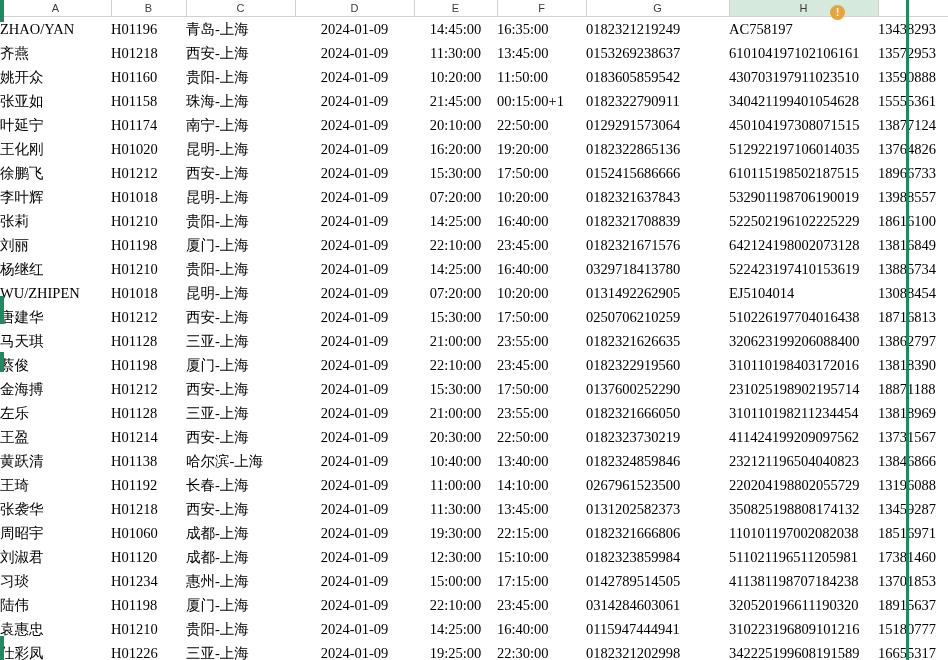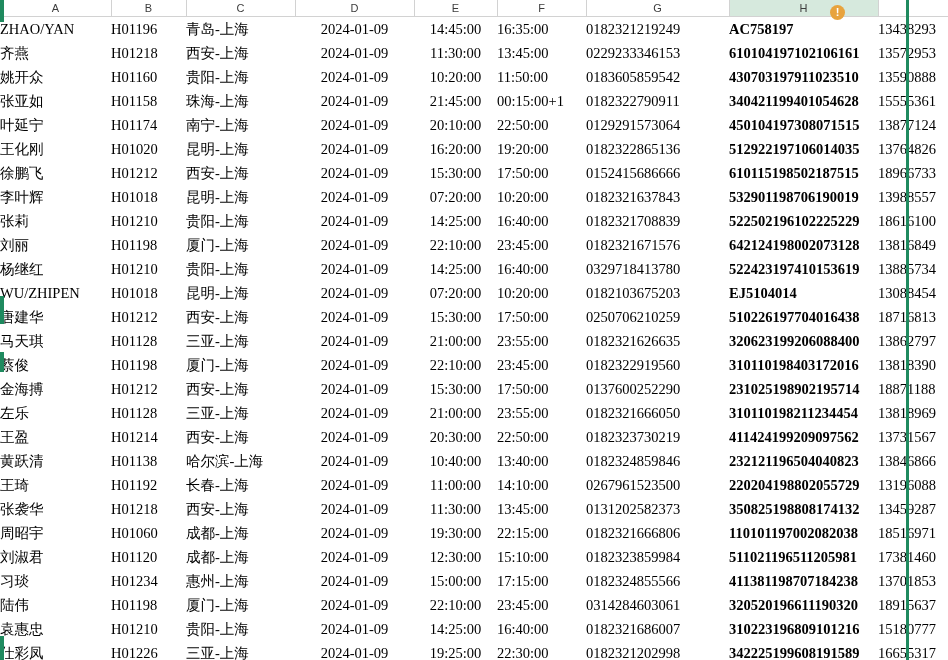--- a/index.html
+++ b/index.html
@@ -70,21 +70,21 @@
     padding-left: 3px;
     padding-right: 2px;
   }
   .c-name   { width: 110px; }
   .c-code   { width: 74px; }
   .c-route  { width: 108px; }
   .c-date   { width: 118px; }
   .c-t1     { width: 82px;  }
   .c-t2     { width: 88px;  }
   .c-id     { width: 142px; }
-  .c-doc    { width: 148px; font-weight: bold; }
+  .c-doc    { width: 148px; }
   .c-last   { width: 96px;  }
 
   .ctr { text-align: center; }
   .lft { text-align: left; }
 
   
   td.selcol {
     border-right: 2px solid #1f8a5f;
     border-left: 2px solid #1f8a5f;
     background: #ffffff;
@@ -144,21 +144,21 @@
           <td class="cell c-last lft">13438293</td>
         </tr>
         <tr>
           <td class="rowhdr">941</td>
           <td class="cell c-name lft">齐燕</td>
           <td class="cell c-code lft">H01218</td>
           <td class="cell c-route lft">西安-上海</td>
           <td class="cell c-date ctr">2024-01-09</td>
           <td class="cell c-t1 ctr">11:30:00</td>
           <td class="cell c-t2 lft">13:45:00</td>
-          <td class="cell c-id lft">0229233346153</td>
+          <td class="cell c-id lft">0153269238637</td>
           <td class="cell c-doc lft selcol">610104197102106161</td>
           <td class="cell c-last lft">13572953</td>
         </tr>
         <tr>
           <td class="rowhdr">942</td>
           <td class="cell c-name lft">姚开众</td>
           <td class="cell c-code lft">H01160</td>
           <td class="cell c-route lft">贵阳-上海</td>
           <td class="cell c-date ctr">2024-01-09</td>
           <td class="cell c-t1 ctr">10:20:00</td>
@@ -264,21 +264,21 @@
           <td class="cell c-last lft">13885734</td>
         </tr>
         <tr>
           <td class="rowhdr">951</td>
           <td class="cell c-name lft">WU/ZHIPEN</td>
           <td class="cell c-code lft">H01018</td>
           <td class="cell c-route lft">昆明-上海</td>
           <td class="cell c-date ctr">2024-01-09</td>
           <td class="cell c-t1 ctr">07:20:00</td>
           <td class="cell c-t2 lft">10:20:00</td>
-          <td class="cell c-id lft">0182103675203</td>
+          <td class="cell c-id lft">0131492262905</td>
           <td class="cell c-doc lft selcol">EJ5104014</td>
           <td class="cell c-last lft">13088454</td>
         </tr>
         <tr>
           <td class="rowhdr">952</td>
           <td class="cell c-name lft">唐建华</td>
           <td class="cell c-code lft">H01212</td>
           <td class="cell c-route lft">西安-上海</td>
           <td class="cell c-date ctr">2024-01-09</td>
           <td class="cell c-t1 ctr">15:30:00</td>
@@ -408,21 +408,21 @@
           <td class="cell c-last lft">17381460</td>
         </tr>
         <tr>
           <td class="rowhdr">963</td>
           <td class="cell c-name lft">习琰</td>
           <td class="cell c-code lft">H01234</td>
           <td class="cell c-route lft">惠州-上海</td>
           <td class="cell c-date ctr">2024-01-09</td>
           <td class="cell c-t1 ctr">15:00:00</td>
           <td class="cell c-t2 lft">17:15:00</td>
-          <td class="cell c-id lft">0182324855566</td>
+          <td class="cell c-id lft">0142789514505</td>
           <td class="cell c-doc lft selcol">411381198707184238</td>
           <td class="cell c-last lft">13701853</td>
         </tr>
         <tr>
           <td class="rowhdr">964</td>
           <td class="cell c-name lft">陆伟</td>
           <td class="cell c-code lft">H01198</td>
           <td class="cell c-route lft">厦门-上海</td>
           <td class="cell c-date ctr">2024-01-09</td>
           <td class="cell c-t1 ctr">22:10:00</td>
@@ -432,21 +432,21 @@
           <td class="cell c-last lft">18915637</td>
         </tr>
         <tr>
           <td class="rowhdr">965</td>
           <td class="cell c-name lft">袁惠忠</td>
           <td class="cell c-code lft">H01210</td>
           <td class="cell c-route lft">贵阳-上海</td>
           <td class="cell c-date ctr">2024-01-09</td>
           <td class="cell c-t1 ctr">14:25:00</td>
           <td class="cell c-t2 lft">16:40:00</td>
-          <td class="cell c-id lft">0182321686007</td>
+          <td class="cell c-id lft">0115947444941</td>
           <td class="cell c-doc lft selcol">310223196809101216</td>
           <td class="cell c-last lft">15180777</td>
         </tr>
         <tr>
           <td class="rowhdr">966</td>
           <td class="cell c-name lft">仕彩凤</td>
           <td class="cell c-code lft">H01226</td>
           <td class="cell c-route lft">三亚-上海</td>
           <td class="cell c-date ctr">2024-01-09</td>
           <td class="cell c-t1 ctr">19:25:00</td>

